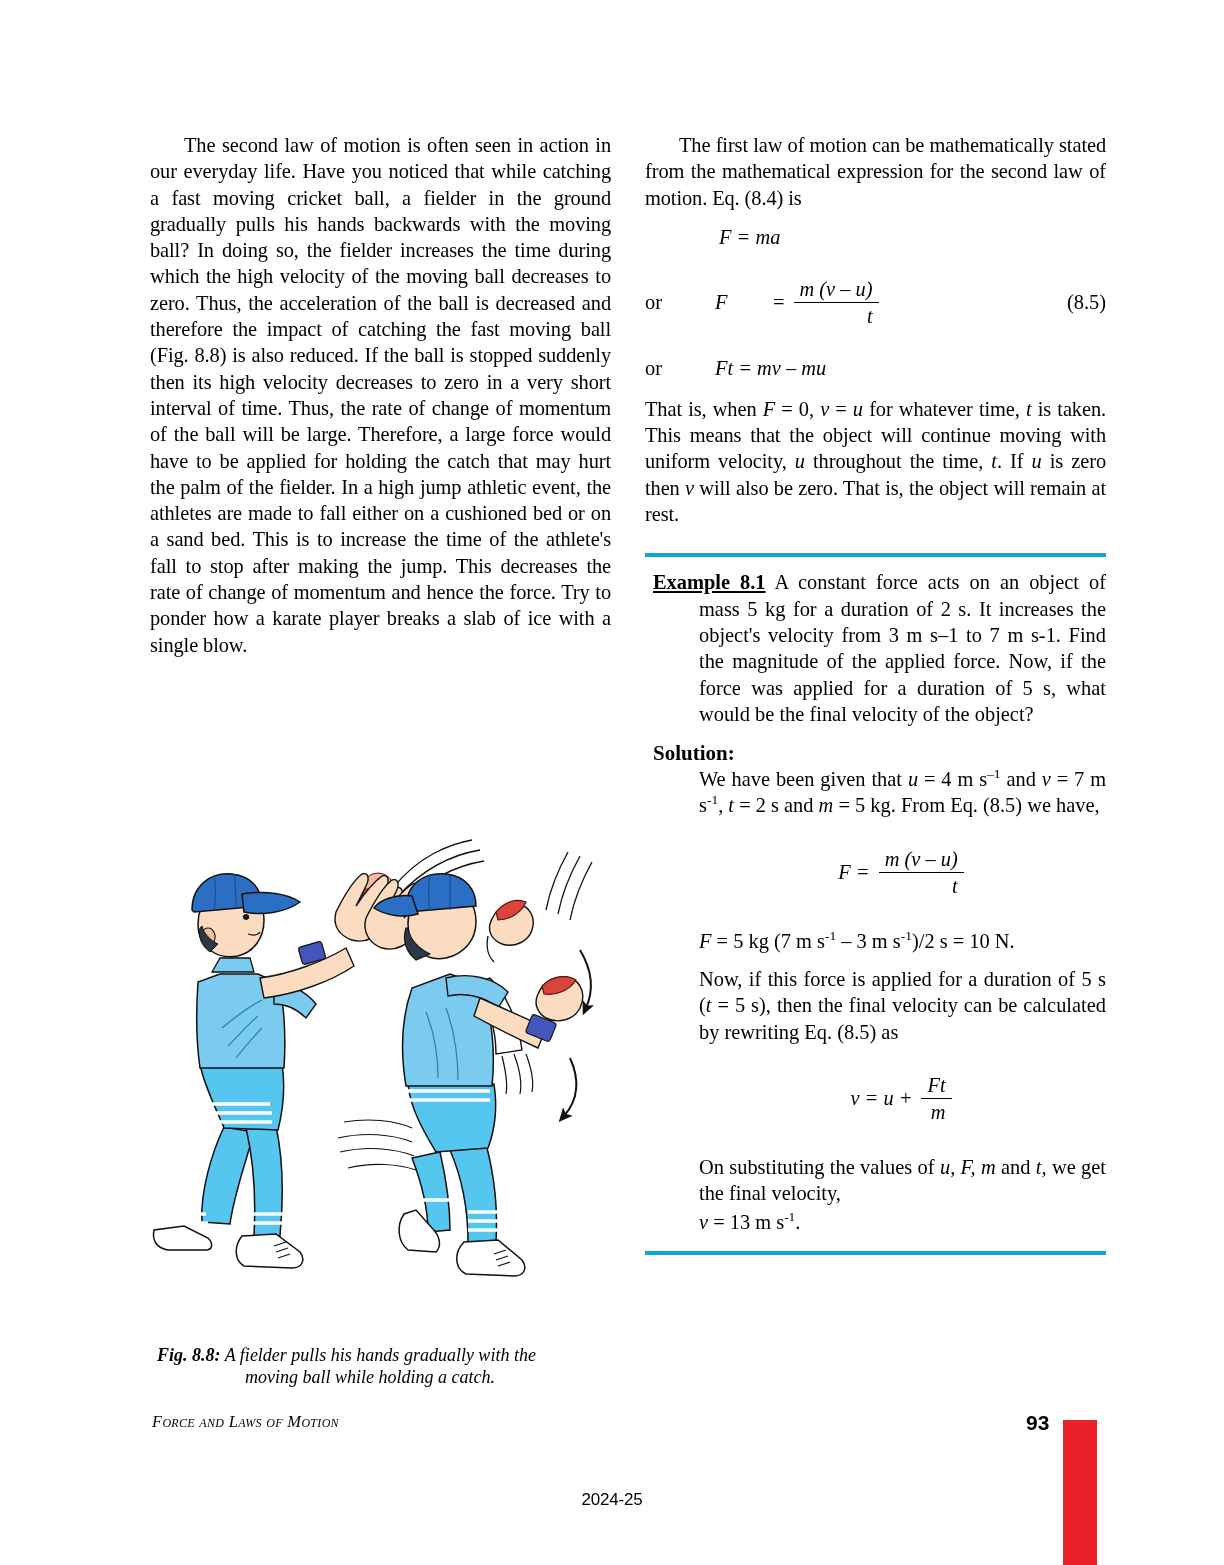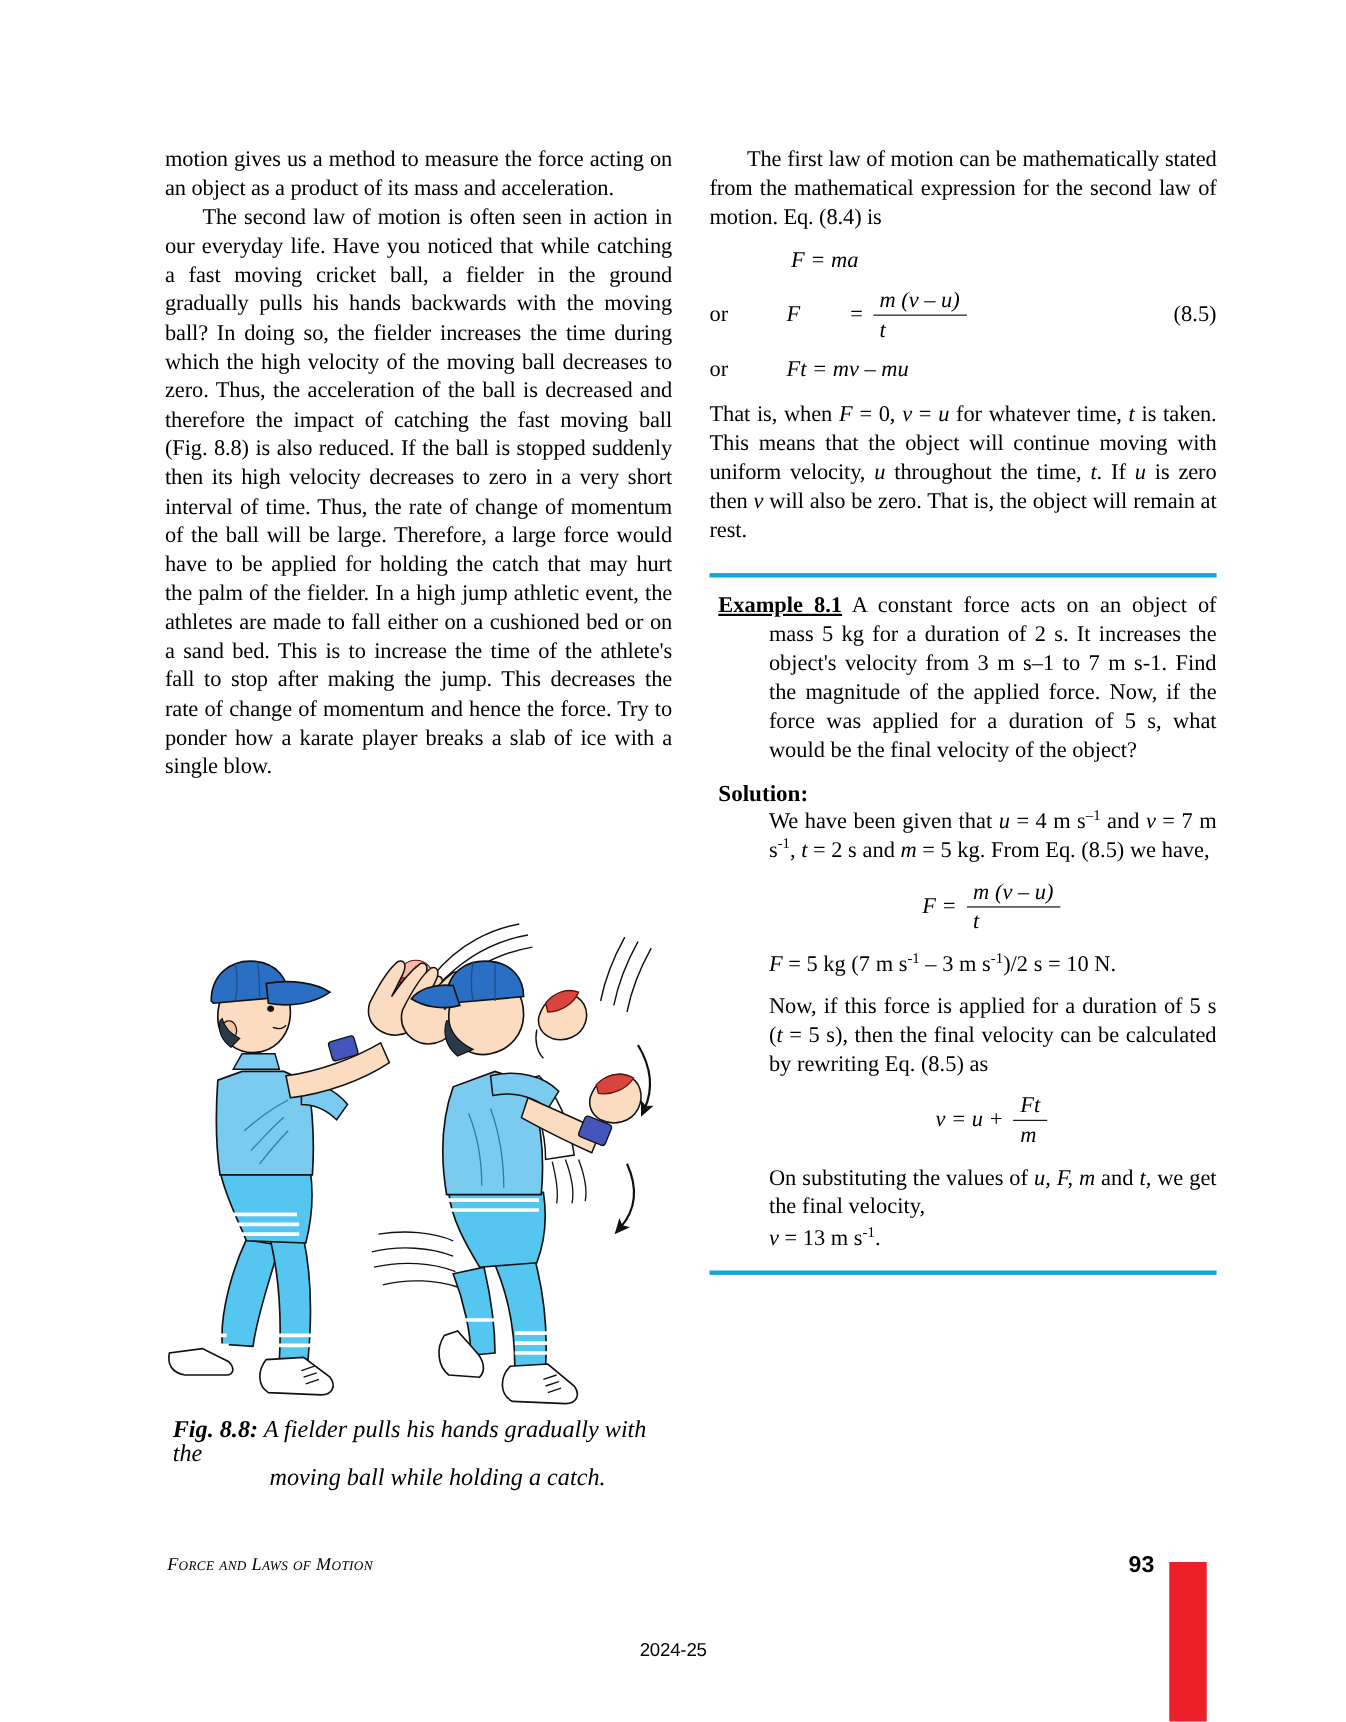--- a/index.html
+++ b/index.html
@@ -49,23 +49,23 @@
     display: flex;
     align-items: center;
     font-size: 20.4px;
     line-height: 24px;
   }
   .eq-or { width: 58px; font-style: normal; }
   .eq-lead { margin-left: 16px; text-align: center; }
   .frac {
     display: inline-flex;
     flex-direction: column;
-    align-items: flex-start;
+    align-items: flex-end;
     vertical-align: middle;
-    margin: 0 3px;
+    margin: 16px 3px;
     font-style: italic;
   }
   .frac .num {
     padding: 0 6px 1px 6px;
     border-bottom: 1.3px solid #000;
     white-space: nowrap;
   }
   .frac .den {
     padding: 1px 6px 0 6px;
     white-space: nowrap;
@@ -113,23 +113,23 @@
   .figure {
     position: absolute;
     left: 150px;
     top: 832px;
     width: 461px;
     height: 490px;
   }
   .fig-caption {
     position: absolute;
     left: 157px;
-    top: 1288px;
+    top: 1344px;
     width: 460px;
-    font-size: 22px;
+    font-size: 18px;
     line-height: 22px;
     font-style: italic;
   }
   .fig-caption .fignum {
     font-weight: bold;
     font-style: italic;
   }
   .fig-caption .captxt { }
   .cap-line2 { display: block; margin-left: 88px; }
 
@@ -169,21 +169,20 @@
     font-size: 17px;
     letter-spacing: -0.2px;
   }
 </style>
 </head>
 <body>
 
 <div class="page">
 
   <div class="col col-left">
-    <p class="body">motion gives us a method to measure the force acting on an object as a product of its mass and acceleration.</p>
     <p class="body indent">The second law of motion is often seen in action in our everyday life. Have you noticed that while catching a fast moving cricket ball, a fielder in the ground gradually pulls his hands backwards with the moving ball? In doing so, the fielder increases the time during which the high velocity of the moving ball decreases to zero. Thus, the acceleration of the ball is decreased and therefore the impact of catching the fast moving ball (Fig. 8.8) is also reduced. If the ball is stopped suddenly then its high velocity decreases to zero in a very short interval of time. Thus, the rate of change of momentum of the ball will be large. Therefore, a large force would have to be applied for holding the catch that may hurt the palm of the fielder. In a high jump athletic event, the athletes are made to fall either on a cushioned bed or on a sand bed. This is to increase the time of the athlete's fall to stop after making the jump. This decreases the rate of change of momentum and hence the force. Try to ponder how a karate player breaks a slab of ice with a single blow.</p>
   </div>
 
   <div class="col col-right">
     <p class="body indent">The first law of motion can be mathematically stated from the mathematical expression for the second law of motion. Eq. (8.4) is</p>
 
     <div class="eq-block">
       <div class="eqline" style="margin-top:10px;">
         <span class="eq-or"></span>
         <span class="it eq-lead">F = ma</span>

